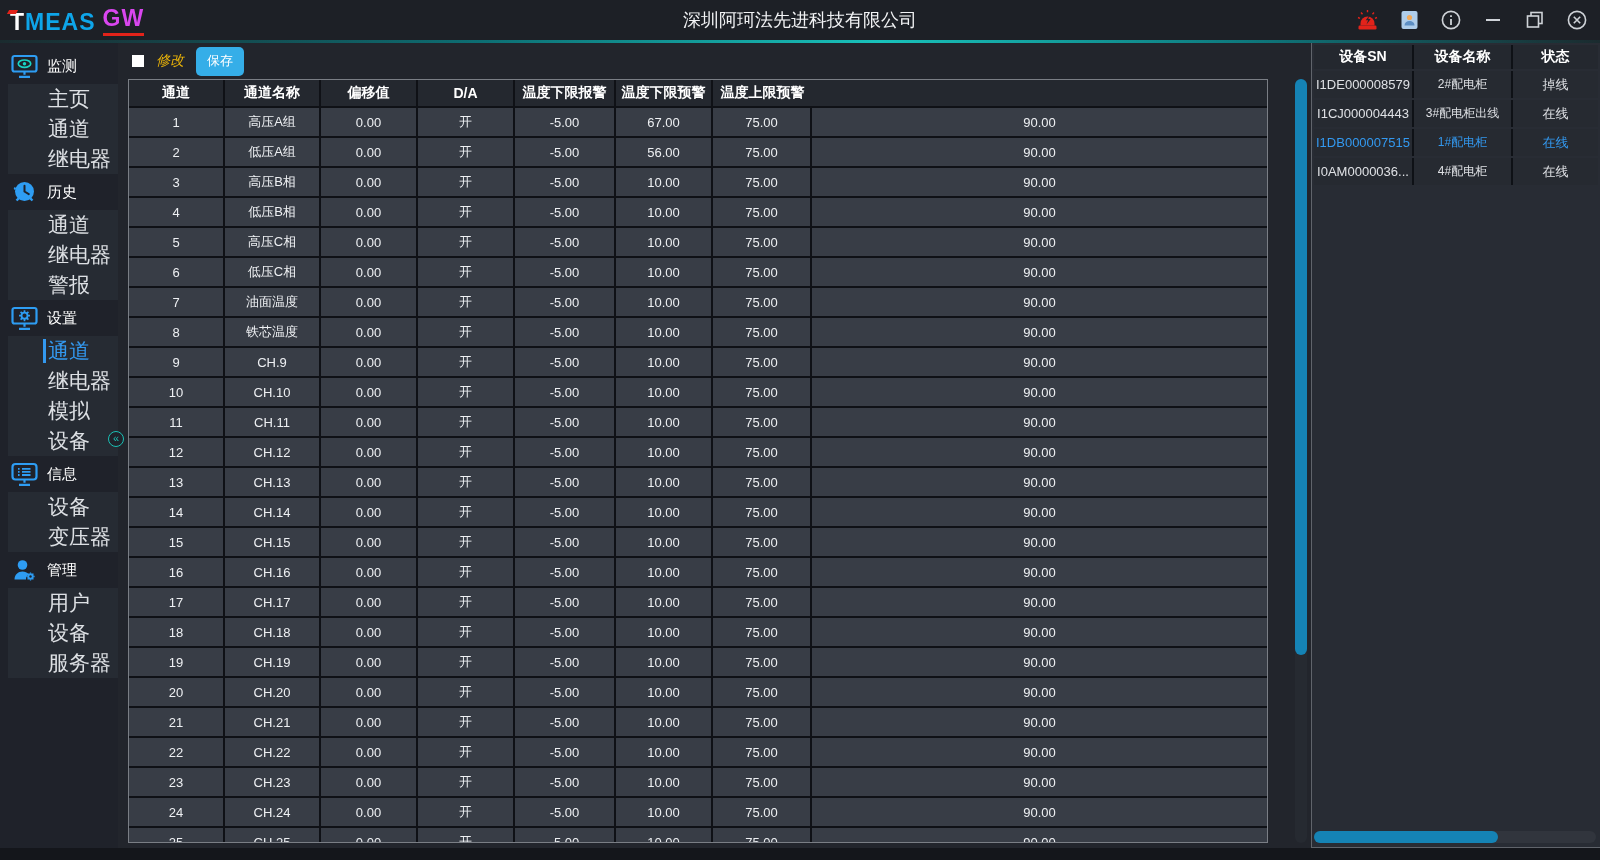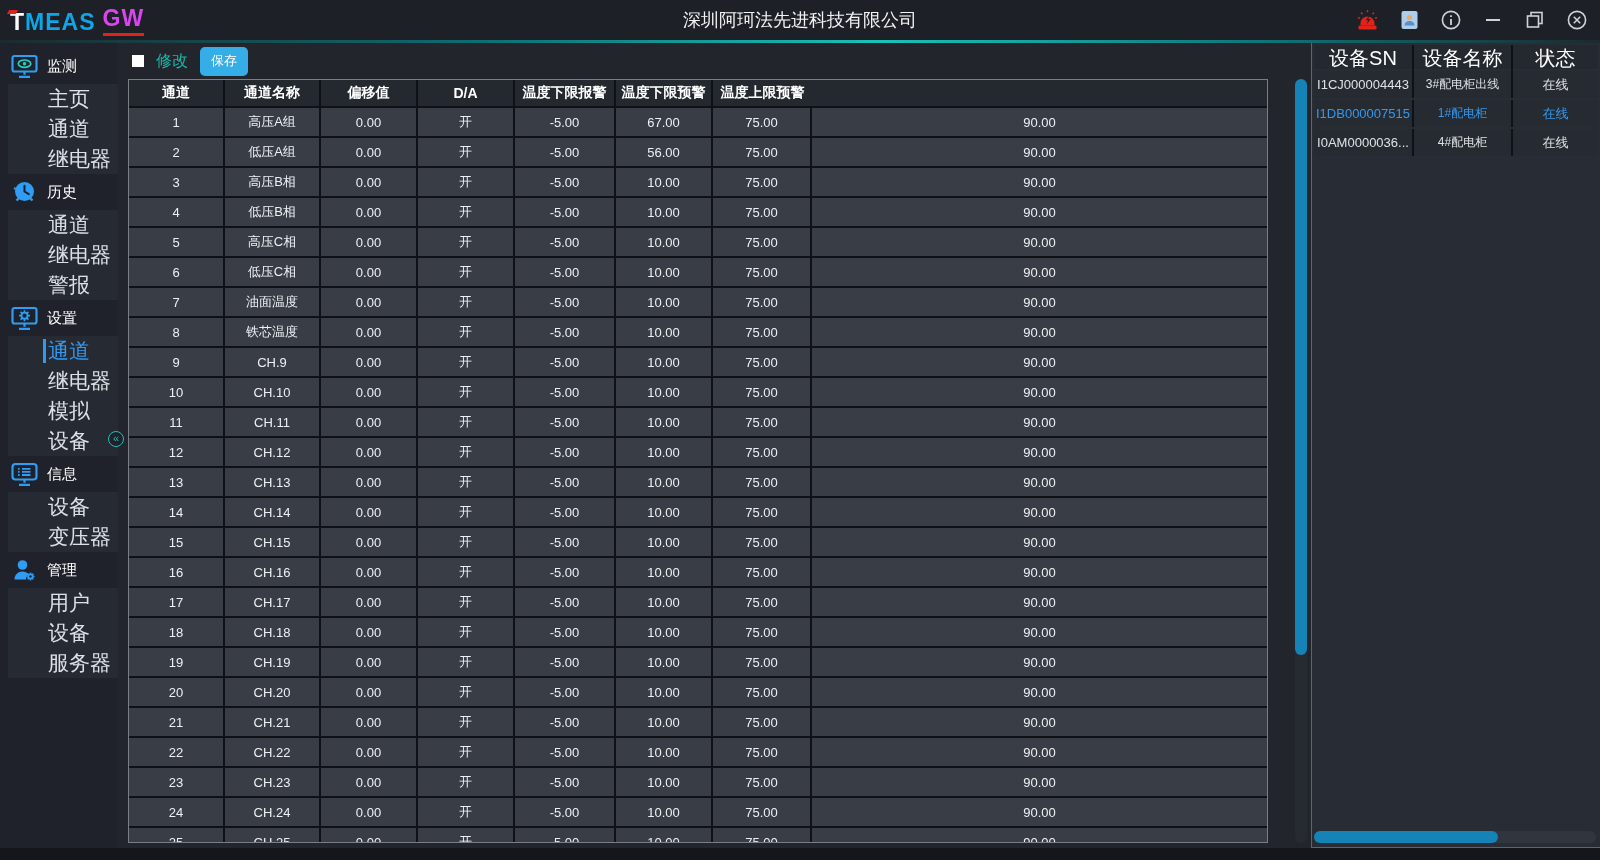--- a/index.html
+++ b/index.html
@@ -28,38 +28,38 @@
   .nav-group { height:36px; display:flex; align-items:center; gap:9px; padding-left:11px; font-size:15px; color:#ffffff; cursor:pointer;text-align:right; }
   .nav-group .gicon { width:27px; height:25px; display:flex; align-items:center; justify-content:center; }
   .nav-item { height:30px; margin-left:8px; background:#262b33; display:flex; align-items:center; padding-left:40px; font-size:21px; color:#dde0e4; cursor:pointer; position:relative; }
   .nav-item.selected { color:#3399f0; }
   .nav-item.selected::before { content:""; position:absolute; left:35px; top:3px; bottom:3px; width:3px; background:#3399f0; }
   .collapse-btn { position:absolute; left:108px; top:388px; width:16px; height:16px; border:1px solid #1bbfb4; border-radius:50%; color:#1bbfb4; font-size:11px; line-height:13px; text-align:center; background:#1f222a; z-index:5; cursor:pointer; }
   
   .main { flex:none; width:1193px; background:#22252c; position:relative; padding-left:10px; }
   .toolbar { height:36px; display:flex; align-items:center; gap:12px; padding-left:4px; }
   .chk { width:12px; height:12px; background:#ffffff; display:inline-block; cursor:pointer; }
-  .chk-label { font-size:16px; color:#14b8a6; }
+  .chk-label { font-size:14px; color:#eab308;font-style:italic; }
   .save-btn { width:48px; height:29px; background:#35aee8; border:none; border-radius:5px; color:#fff; font-size:13px; cursor:pointer; font-family:inherit; }
   .table-wrap { width:1140px; height:764px; overflow:hidden; border:1px solid #7a7e85; background:#0f1116; }
   .t-head, .t-row { display:grid; grid-template-columns:96px 96px 97px 97px 101px 97px 99px minmax(0,1fr); }
   .t-head { height:26px; background:#24282f; }
   .t-head .th { display:flex; align-items:center; justify-content:center; font-size:14px; font-weight:bold; color:#ffffff; border-right:2px solid #0f1116; }
   .t-head .th:last-child { border-right:none; }
   .t-row { height:28px; margin-top:2px; background:#383d46; }
   .t-row .td { display:flex; align-items:center; justify-content:center; font-size:13px; color:#eef0f3; border-right:2px solid #0f1116; cursor:default; }
   .t-row .td:last-child { border-right:none; }
   
   .vscroll { position:absolute; left:1177px; top:36px; width:12px; height:764px; background:#262a31; border-radius:6px; }
   .vscroll .thumb { position:absolute; left:0; top:0; width:12px; height:576px; background:#1583b5; border-radius:6px; cursor:pointer; }
   
   .right-panel { flex:1; background:#282c34; border-left:1px solid #60646b; border-bottom:1px solid #60646b; position:relative; padding:2px 2px 0 2px; }
   .d-head, .d-row { display:grid; grid-template-columns:100px 99px 1fr; }
   .d-head { height:24px; background:#24282f; }
-  .d-head .th { display:flex; align-items:center; justify-content:center; font-size:20px; font-weight:normal; color:#ffffff; border-right:2px solid #0e1116; }
+  .d-head .th { display:flex; align-items:center; justify-content:center; font-size:14px; font-weight:bold; color:#ffffff; border-right:2px solid #0e1116; }
   .d-head .th:last-child { border-right:none; }
   .d-row { height:27px; margin-top:2px; background:#262a31; cursor:pointer; }
   .d-row .td { display:flex; align-items:center; justify-content:center; font-size:13px; color:#dfe1e5; border-right:2px solid #0e1116; overflow:hidden; white-space:nowrap; }
   .d-row .td:last-child { border-right:none; }
   .d-row .td.name { font-size:12px; }
   .d-row.selected .td { color:#3399f0; }
   .hscroll { position:absolute; left:2px; bottom:4px; width:282px; height:12px; background:#31353d; border-radius:6px; }
   .hscroll .thumb { position:absolute; left:0; top:0; height:12px; width:184px; background:#1583b5; border-radius:6px; cursor:pointer; }
   
   .bottom-strip { height:12px; background:#14161b; }
@@ -469,20 +469,25 @@
     </div>
 
     <div class="right-panel">
       <div class="d-head">
           <div class="th">设备SN</div>
           <div class="th">设备名称</div>
           <div class="th">状态</div>
         </div>
       <div id="device-body">
           <div class="d-row">
+            <div class="td sn">I1DE000008579</div>
+            <div class="td name">2#配电柜</div>
+            <div class="td status">掉线</div>
+          </div>
+          <div class="d-row">
             <div class="td sn">I1CJ000004443</div>
             <div class="td name">3#配电柜出线</div>
             <div class="td status">在线</div>
           </div>
           <div class="d-row selected">
             <div class="td sn">I1DB000007515</div>
             <div class="td name">1#配电柜</div>
             <div class="td status">在线</div>
           </div>
           <div class="d-row">

